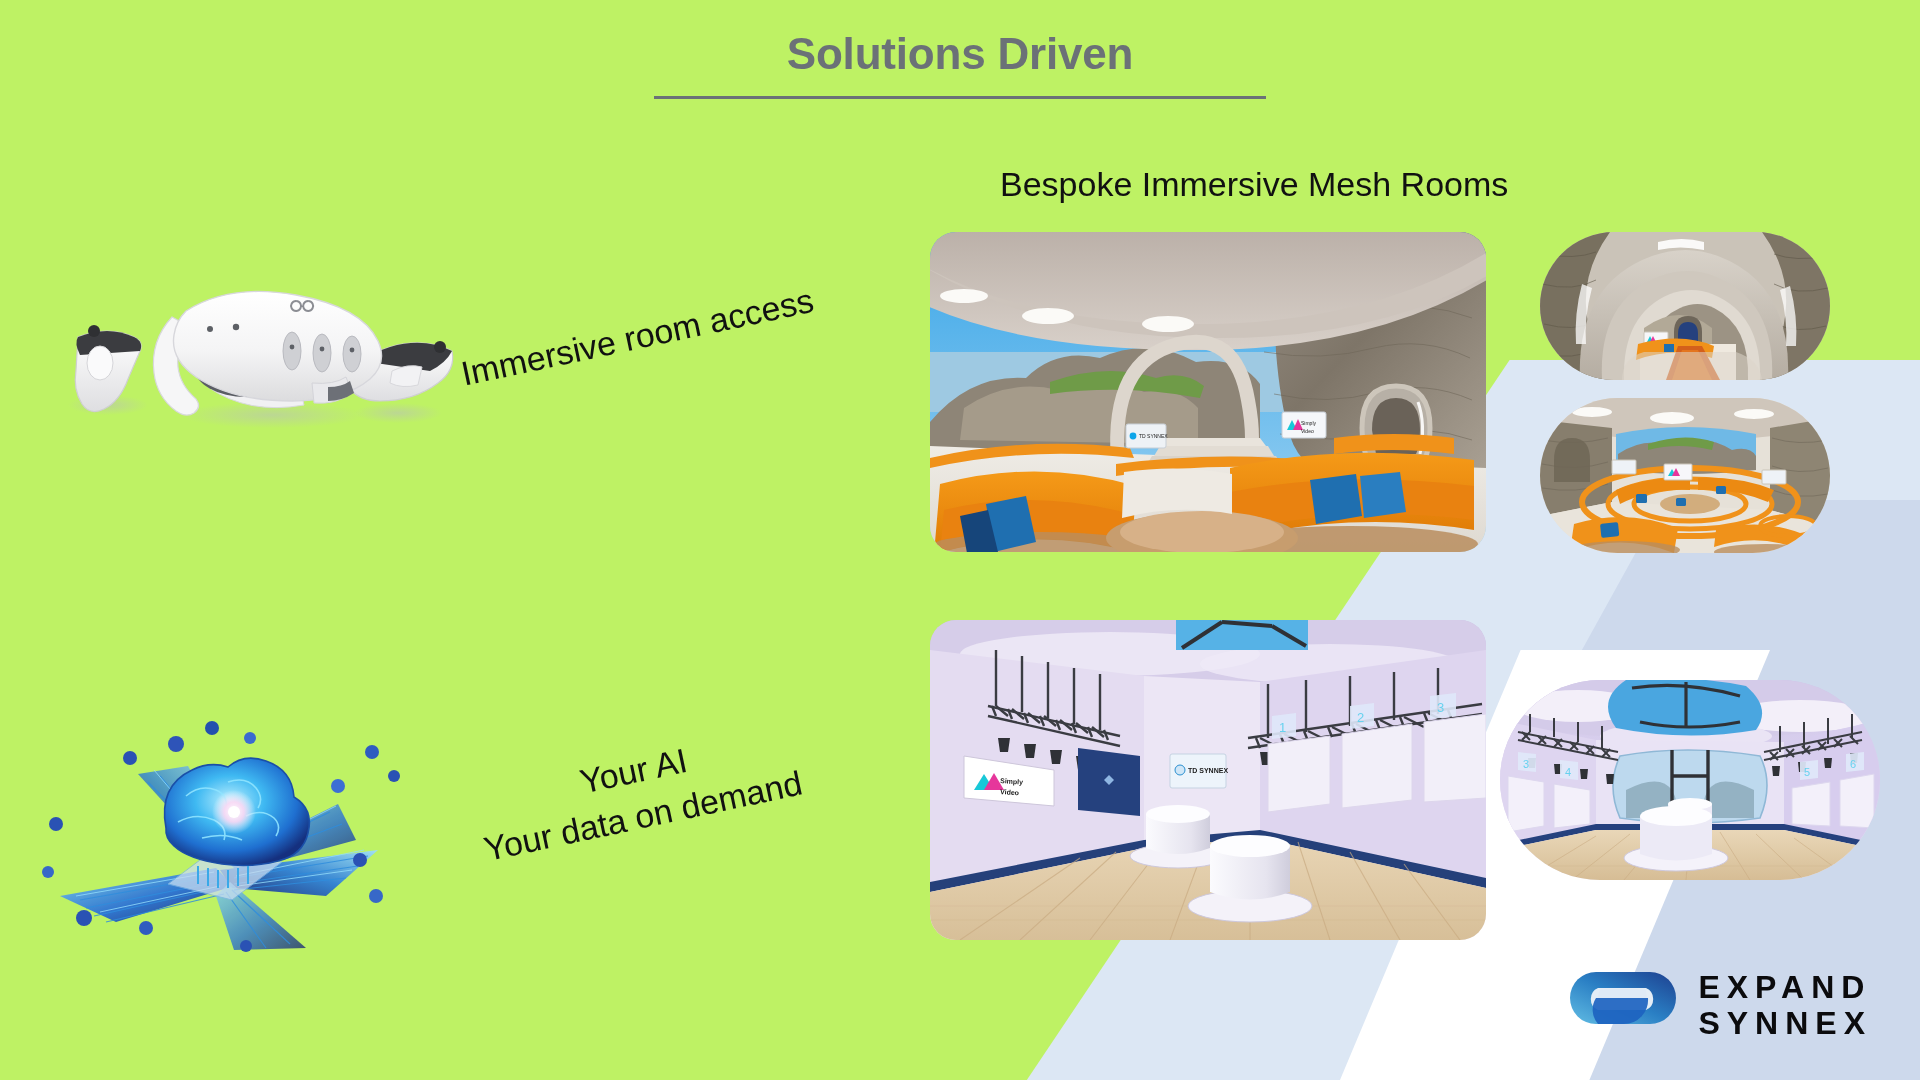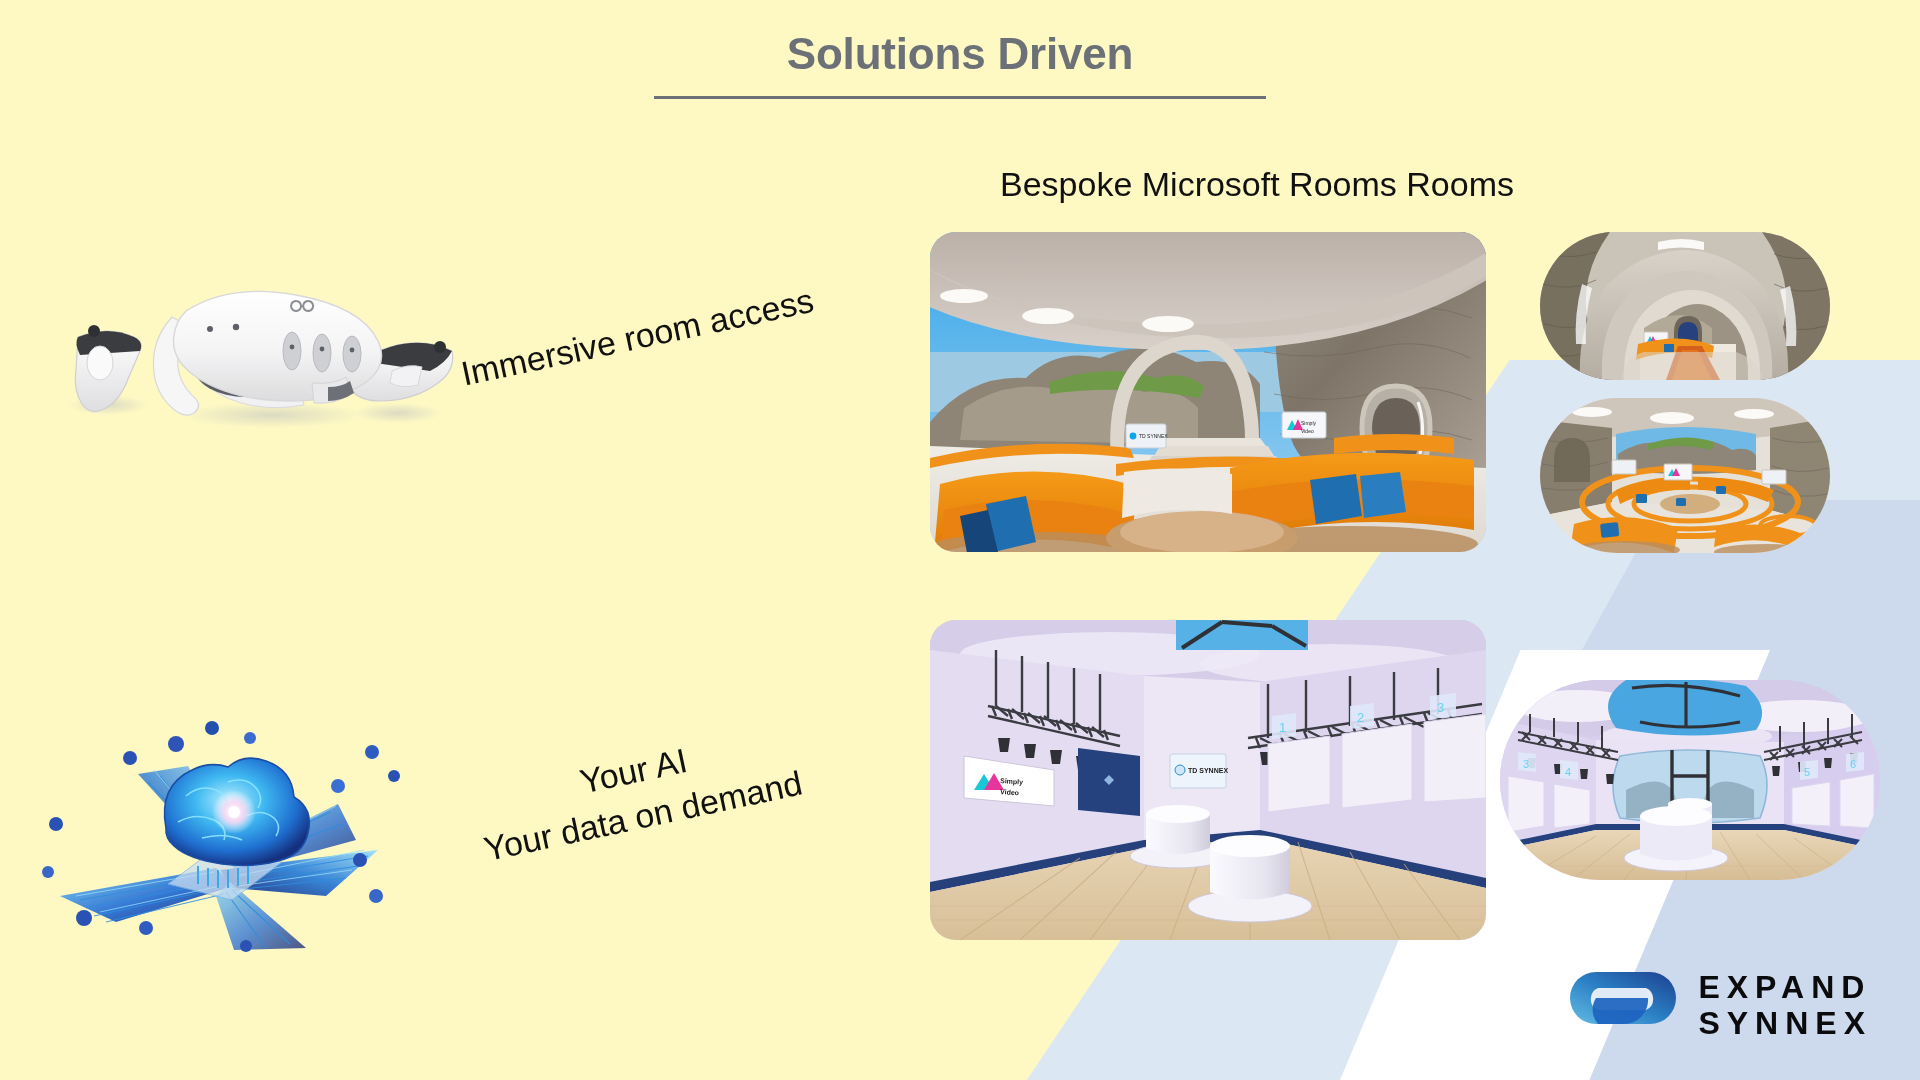--- a/index.html
+++ b/index.html
@@ -1,20 +1,20 @@
 <!DOCTYPE html>
 <html><head>
 <meta charset="utf-8">
 <title>Solutions Driven</title>
 <style>
   * { margin:0; padding:0; box-sizing:border-box; }
   html,body { width:1920px; height:1080px; overflow:hidden; background:#ffffff; }
   body { font-family:"Liberation Sans", sans-serif; position:relative; }
 
-  .slide { position:absolute; inset:0; background:#fef9c3; overflow:hidden; }
+  .slide { position:absolute; inset:0; background:#bef264; overflow:hidden; }
 
   
   .bg-shapes { position:absolute; inset:0; pointer-events:none; z-index:0; }
   .bg-band-1 {
     position:absolute; right:-60px; bottom:-40px;
     width:980px; height:760px;
     background:#dce7f4;
     clip-path:polygon(52% 0%, 100% 0%, 100% 100%, 0% 100%);
     border-top-left-radius:420px;
   }
@@ -108,21 +108,21 @@
     <div class="bg-band-1"></div>
     <div class="bg-band-2"></div>
     <div class="bg-wedge"></div>
   </div>
 
   <div class="title-wrap">
     <div class="slide-title">Solutions Driven</div>
     <div class="title-rule"></div>
   </div>
 
-  <div class="section-heading">Bespoke Microsoft Rooms Rooms</div>
+  <div class="section-heading">Bespoke Immersive Mesh Rooms</div>
 
   <div class="illus illus-headset">
     <svg viewBox="0 0 420 180" xmlns="http://www.w3.org/2000/svg" aria-hidden="true">
       <defs>
         <linearGradient id="hsBody" x1="0" y1="0" x2="0" y2="1">
           <stop offset="0%" stop-color="#ffffff"></stop>
           <stop offset="55%" stop-color="#f4f4f5"></stop>
           <stop offset="100%" stop-color="#dcdcde"></stop>
         </linearGradient>
         <linearGradient id="ctrlBody" x1="0" y1="0" x2="0" y2="1">

